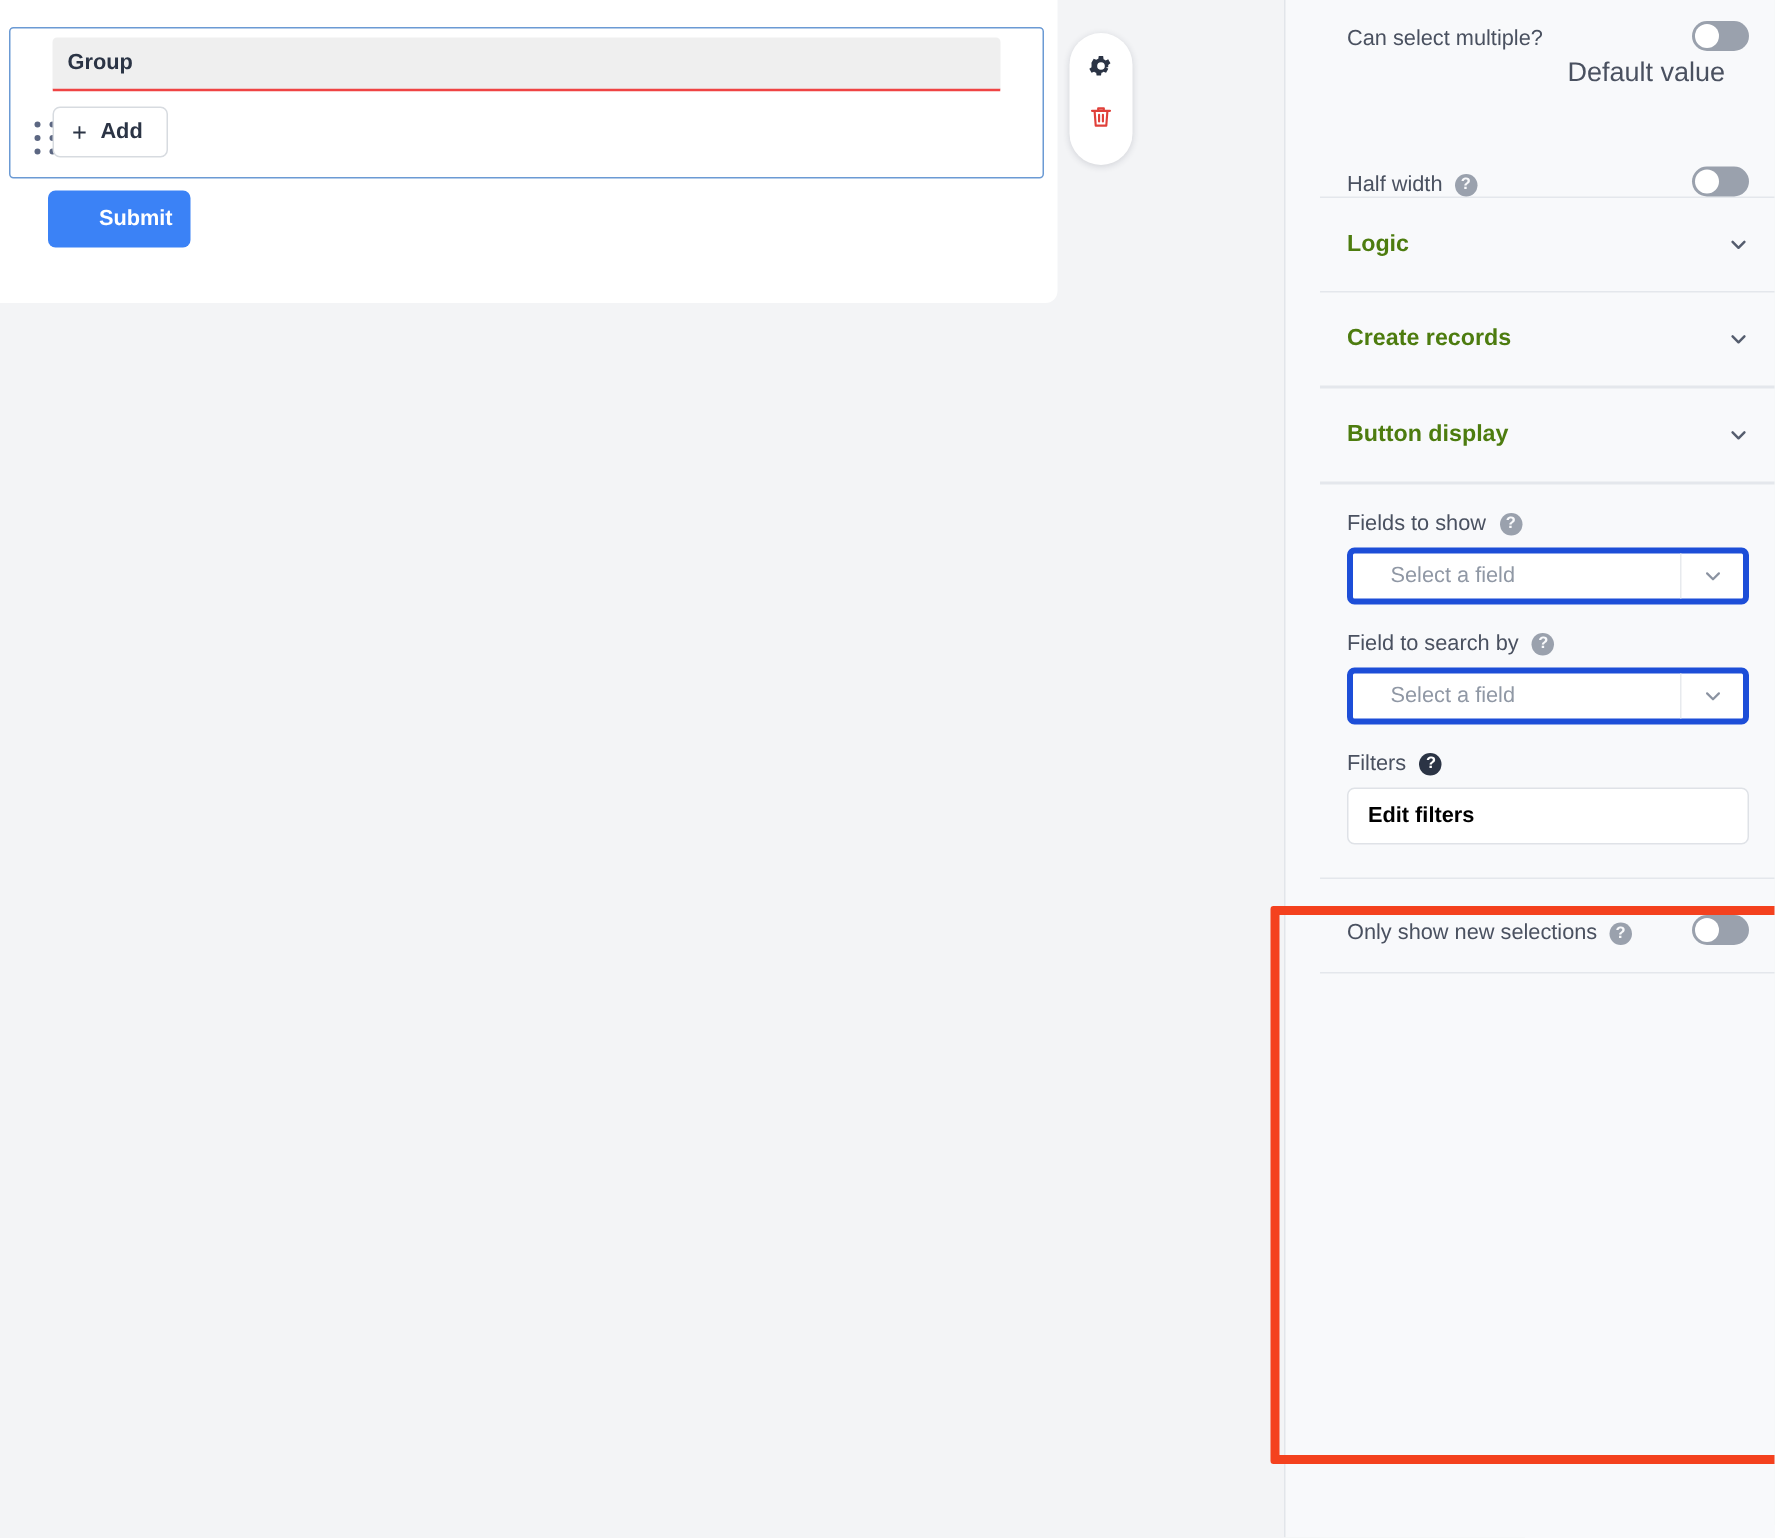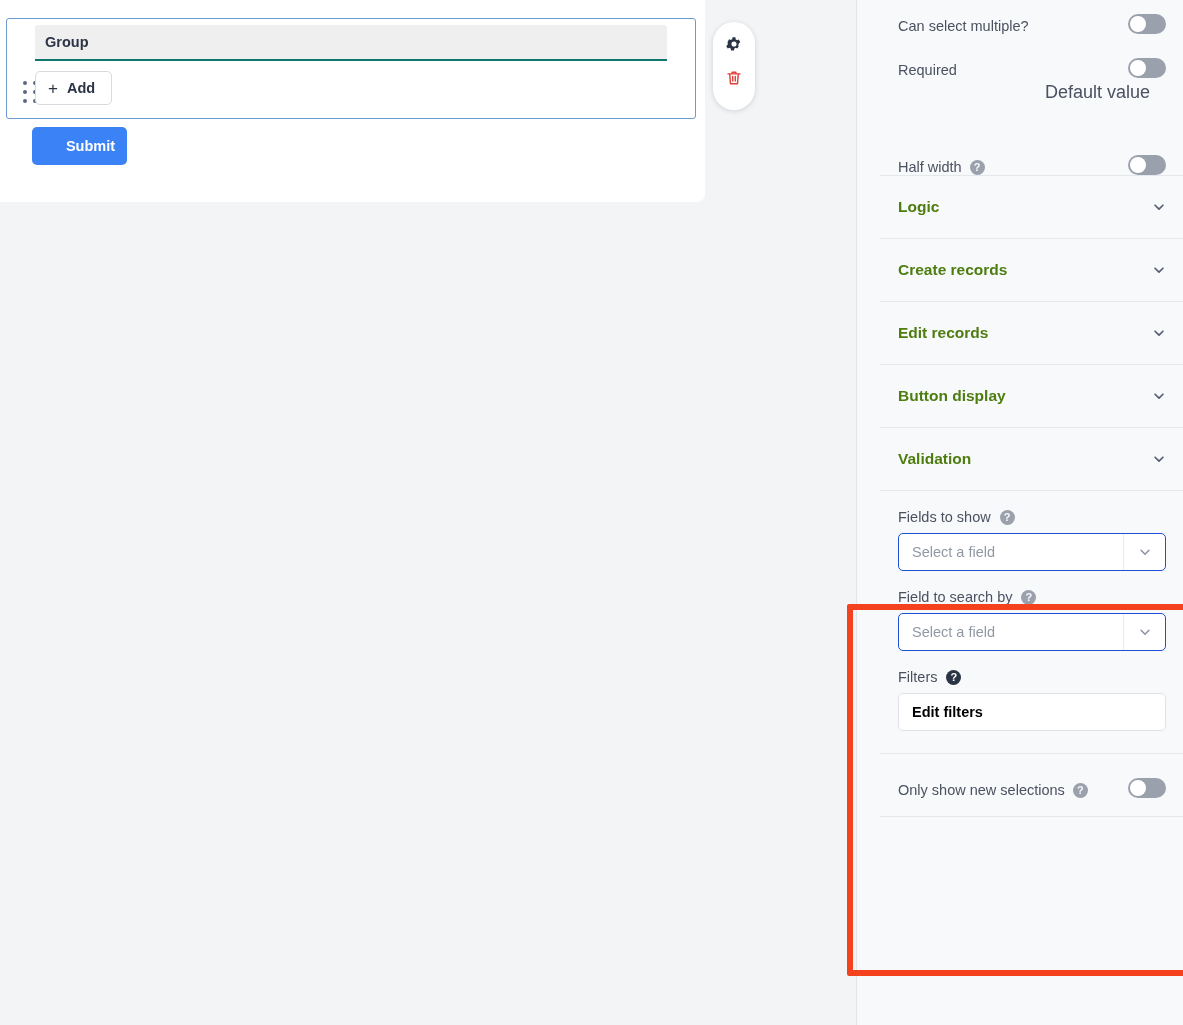--- a/index.html
+++ b/index.html
@@ -40,21 +40,21 @@
     gap: 5px 6px;
     cursor: grab;
   }
   .drag-handle i { display: block; width: 4px; height: 4px; border-radius: 50%; background: #5c6782; }
 
   .text-input {
     position: absolute; left: 28px; top: 6px;
     width: 632px; height: 36px;
     background: #efefef;
     border: none;
-    border-bottom: 2px solid #0f766e;
+    border-bottom: 2px solid #ef4444;
     border-radius: 3px 3px 0 0;
     padding: 0 10px;
     font-family: "Liberation Sans", sans-serif;
     font-size: 14.5px;
     font-weight: 700;
     color: #2b3445;
     outline: none;
   }
 
   .add-btn {
@@ -162,23 +162,23 @@
   .acc-head .title { font-size: 15.5px; font-weight: 700; color: #4d7c0f; }
   .chev { width: 14px; height: 14px; display: block; }
 
   .adv-body { padding: 18px 18px 22px 18px; }
   .adv-body .flabel {
     font-size: 14.5px; color: #4a5160; margin-bottom: 8px;
     display: flex; align-items: center; gap: 9px;
   }
   .select-box {
     height: 38px; background: #ffffff;
-    border: 1px solid #1d4ed8; border-radius: 5px;
+    border: 4px solid #1d4ed8; border-radius: 5px;
     display: flex; align-items: center; justify-content: space-between;
-    padding-left: 13px; cursor: pointer; margin-bottom: 18px;
+    padding-left: 25px; cursor: pointer; margin-bottom: 18px;
   }
   .select-box .ph { font-size: 14.5px; color: #9098a5; }
   .select-box .caret-wrap {
     width: 42px; height: 100%; display: flex; align-items: center; justify-content: center;
     border-left: 1px solid #e7eaee;
   }
   .edit-filters {
     height: 38px; background: #ffffff;
     border: 1px solid #dfe2e7; border-radius: 5px;
     display: flex; align-items: center; padding-left: 13px;
@@ -236,24 +236,20 @@
   </div>
 
   <div class="panel">
     <div class="panel-inner">
 
       <div class="row" style="height:34px;">
         <span class="lbl">Can select multiple?</span>
         <span class="toggle"></span>
       </div>
 
-      <div class="row" style="height:44px;">
-        <span class="lbl">Required</span>
-        <span class="toggle"></span>
-      </div>
 
       <p class="section-label" style="margin-top:4px;">Default value</p>
 
 
       <div class="row" style="height:56px;gap:25px;">
         <span class="lbl">
           <span>Half width</span>
           <span class="help">?</span>
         </span>
         <span class="toggle"></span>
@@ -270,42 +266,30 @@
       <div class="divider"></div>
 
       <div class="acc-head">
         <span class="title">Create records</span>
         <svg class="chev" viewBox="0 0 16 16">
           <path fill="none" stroke="#555d6e" stroke-width="1.9" stroke-linecap="round" stroke-linejoin="round" d="M3.5 6l4.5 4.5L12.5 6"></path>
         </svg>
       </div>
       <div class="divider"></div>
 
-      <div class="acc-head">
-        <span class="title">Edit records</span>
-        <svg class="chev" viewBox="0 0 16 16">
-          <path fill="none" stroke="#555d6e" stroke-width="1.9" stroke-linecap="round" stroke-linejoin="round" d="M3.5 6l4.5 4.5L12.5 6"></path>
-        </svg>
-      </div>
       <div class="divider"></div>
 
       <div class="acc-head">
         <span class="title">Button display</span>
         <svg class="chev" viewBox="0 0 16 16">
           <path fill="none" stroke="#555d6e" stroke-width="1.9" stroke-linecap="round" stroke-linejoin="round" d="M3.5 6l4.5 4.5L12.5 6"></path>
         </svg>
       </div>
       <div class="divider"></div>
 
-      <div class="acc-head">
-        <span class="title">Validation</span>
-        <svg class="chev" viewBox="0 0 16 16">
-          <path fill="none" stroke="#555d6e" stroke-width="1.9" stroke-linecap="round" stroke-linejoin="round" d="M3.5 6l4.5 4.5L12.5 6"></path>
-        </svg>
-      </div>
       <div class="divider"></div>
 
 
       <div class="adv-body">
 
         <div class="flabel">
           <span>Fields to show</span>
           <span class="help">?</span>
         </div>
         <div class="select-box">

